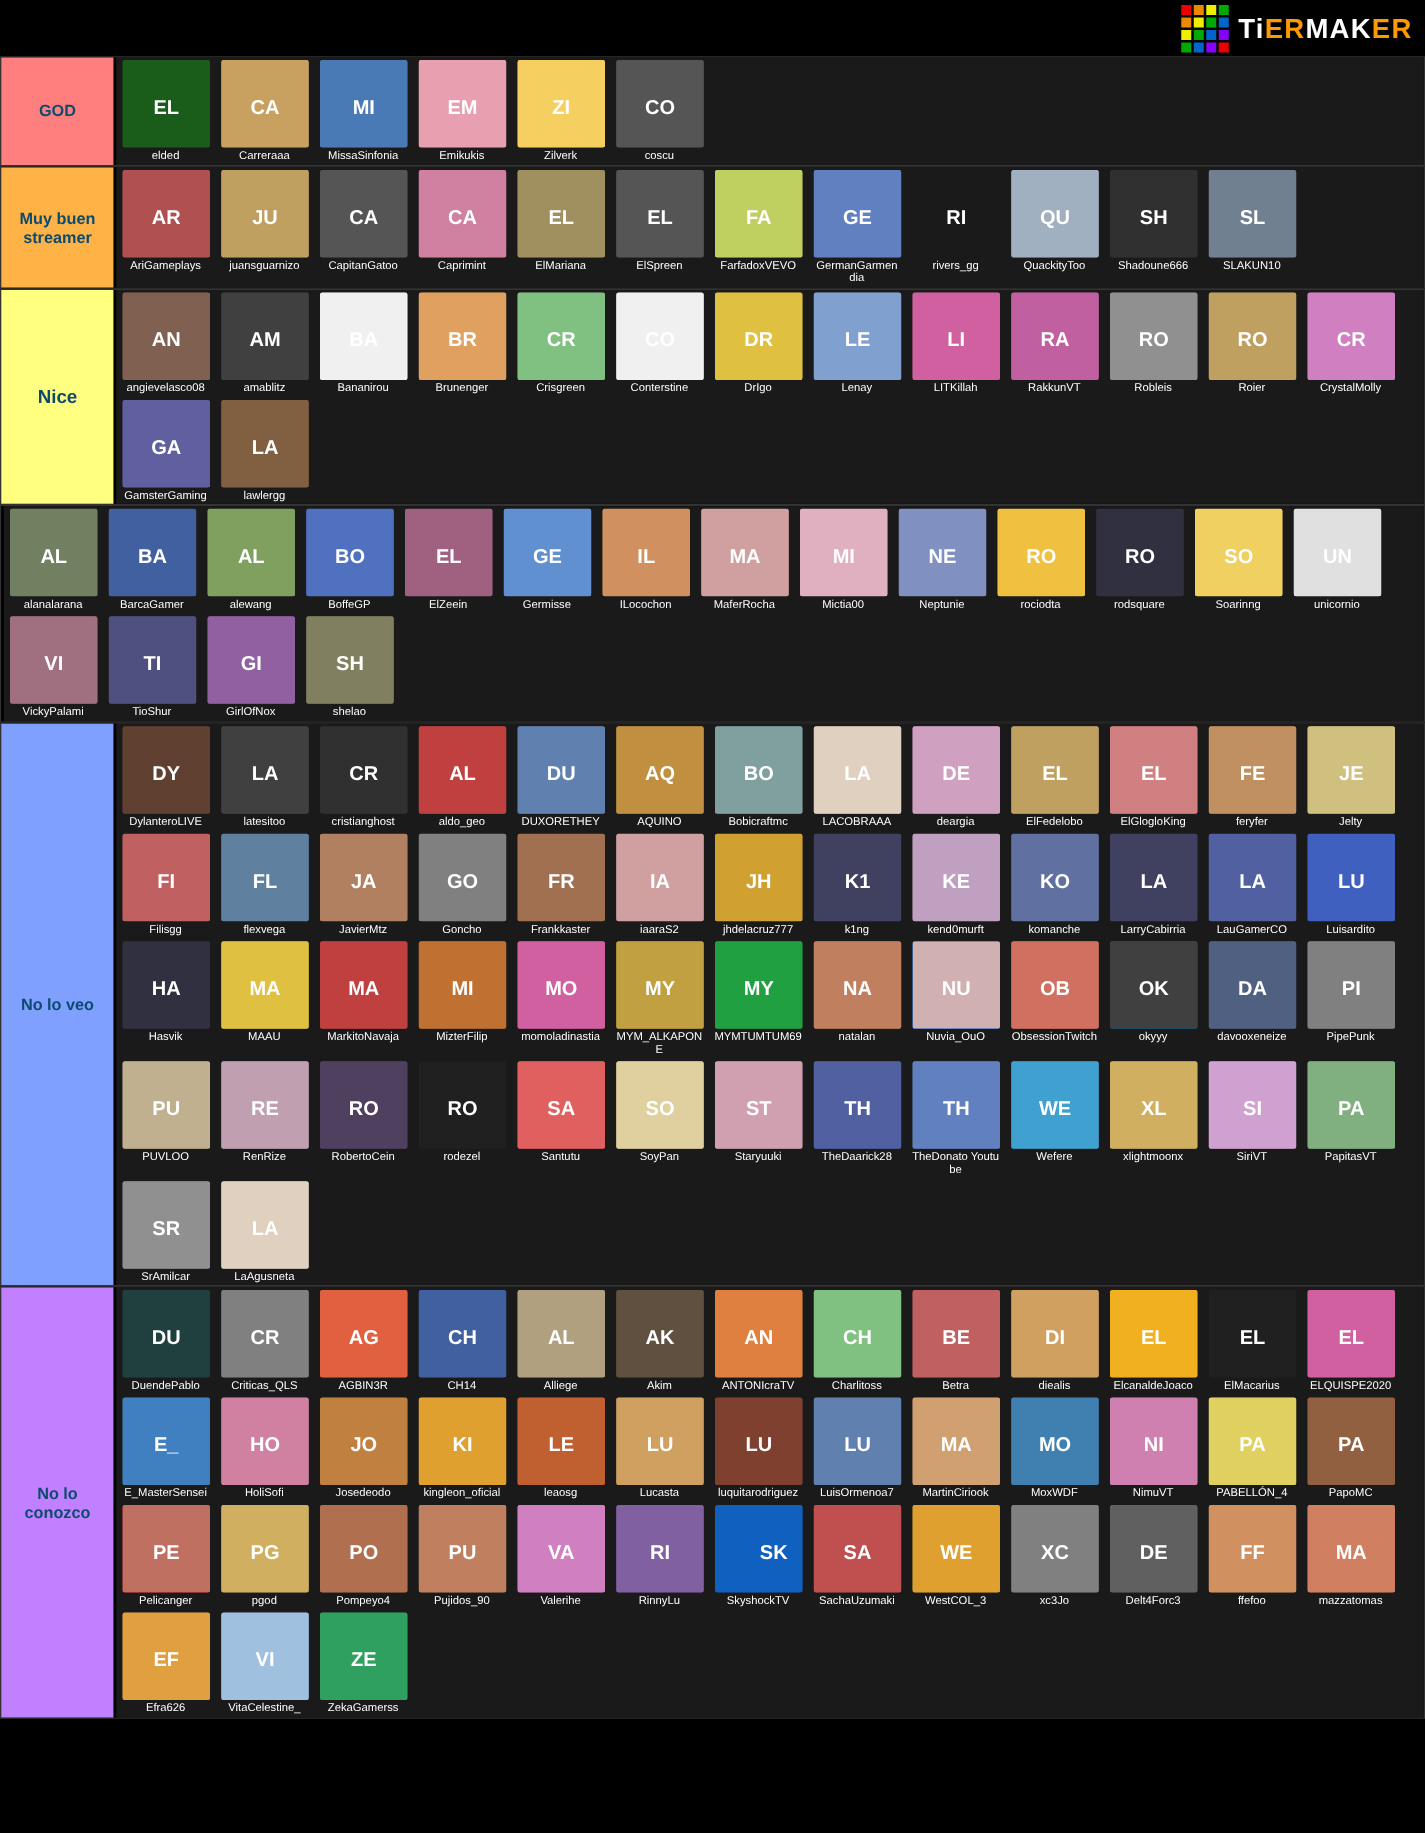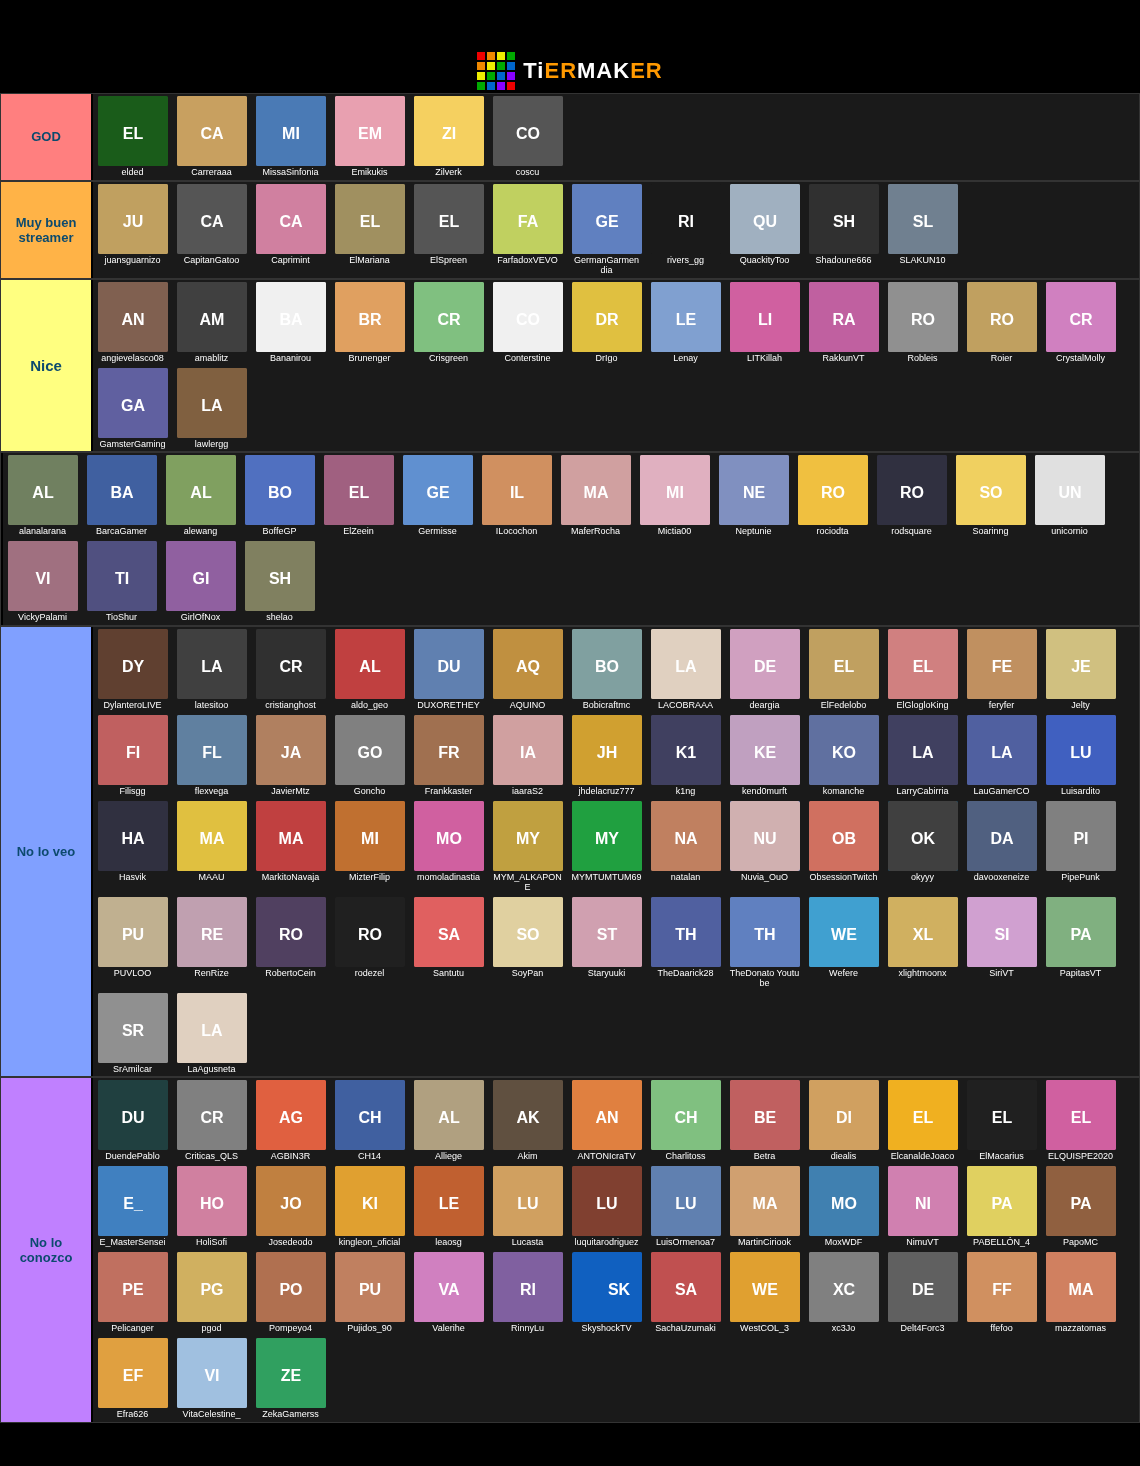--- a/index.html
+++ b/index.html
@@ -63,25 +63,24 @@
       font-weight: bold;
       color: #fff;
       border-radius: 2px;
       overflow: hidden;
       background: #444;
     }
 
     .header-row {
       display: flex;
       align-items: center;
-      justify-content: center;
+      justify-content: flex-end;
       background: #000;
       padding: 5px 10px;
       height: 45px;
-      margin-top: 48px;
     }
     .header-title {
       color: #fff;
       font-size: 14px;
       font-weight: bold;
     }
     .tiermaker-logo {
       display: flex;
       align-items: center;
       gap: 8px;
@@ -194,20 +193,29 @@
           </div>
           <div class="streamer-name">coscu</div>
         </div>
       </div>
     </div>
     <div class="tier-row">
       <div class="tier-label" style="background: rgb(255, 179, 71); white-space: pre-line; font-size: 13px;">Muy buen
 streamer</div>
       <div class="tier-content">
         <div class="streamer-cell">
+          <div class="avatar-box" style="background: rgb(176, 80, 80);">
+            <svg xmlns="http://www.w3.org/2000/svg" width="70" height="70">
+    <rect width="70" height="70" fill="#b05050"></rect>
+    <text x="35" y="43" font-family="Arial" font-size="16" font-weight="bold" fill="white" text-anchor="middle">AR</text>
+  </svg>
+          </div>
+          <div class="streamer-name">AriGameplays</div>
+        </div>
+        <div class="streamer-cell">
           <div class="avatar-box" style="background: rgb(192, 160, 96);">
             <svg xmlns="http://www.w3.org/2000/svg" width="70" height="70">
     <rect width="70" height="70" fill="#c0a060"></rect>
     <text x="35" y="43" font-family="Arial" font-size="16" font-weight="bold" fill="white" text-anchor="middle">JU</text>
   </svg>
           </div>
           <div class="streamer-name">juansguarnizo</div>
         </div>
         <div class="streamer-cell">
           <div class="avatar-box" style="background: rgb(85, 85, 85);">

